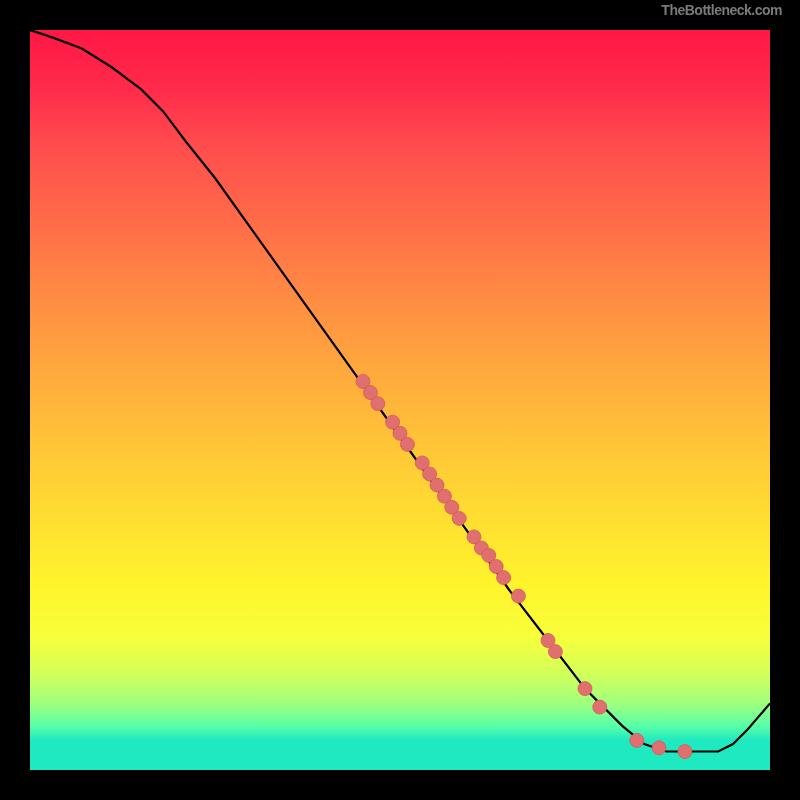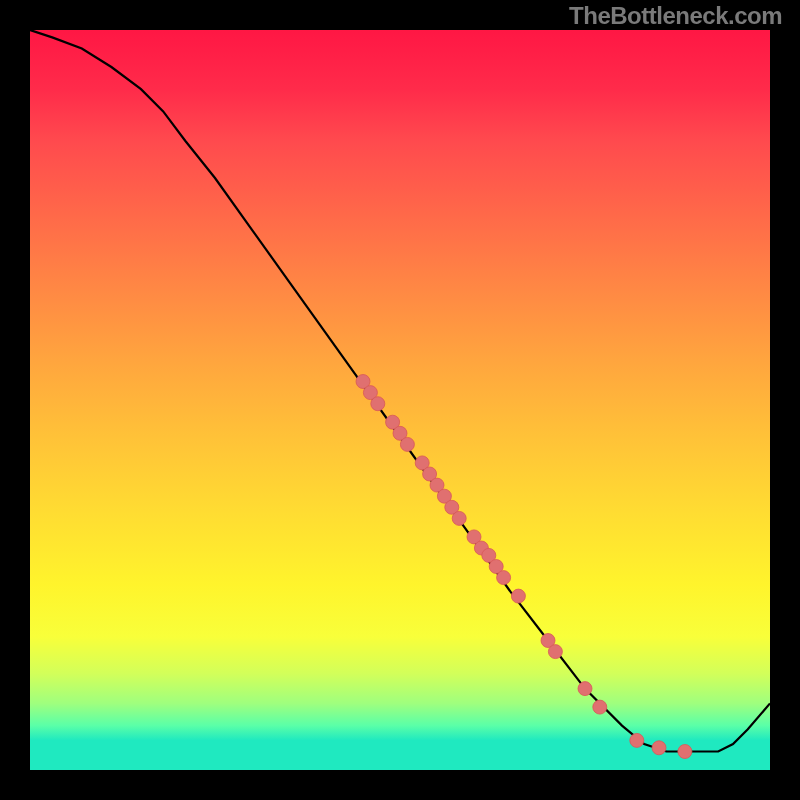--- a/index.html
+++ b/index.html
@@ -8,21 +8,21 @@
     height: 800px;
     background: #000;
     position: relative;
     overflow: hidden;
     font-family: Arial, sans-serif;
   }
   .watermark {
     position: absolute;
     top: 2px;
     right: 18px;
-    font-size: 24px;
+    font-size: 14px;
     font-weight: bold;
     color: #7a7a7a;
     z-index: 10;
     letter-spacing: -0.5px;
   }
   .plot-area {
     position: absolute;
     left: 30px;
     top: 30px;
     width: 740px;

